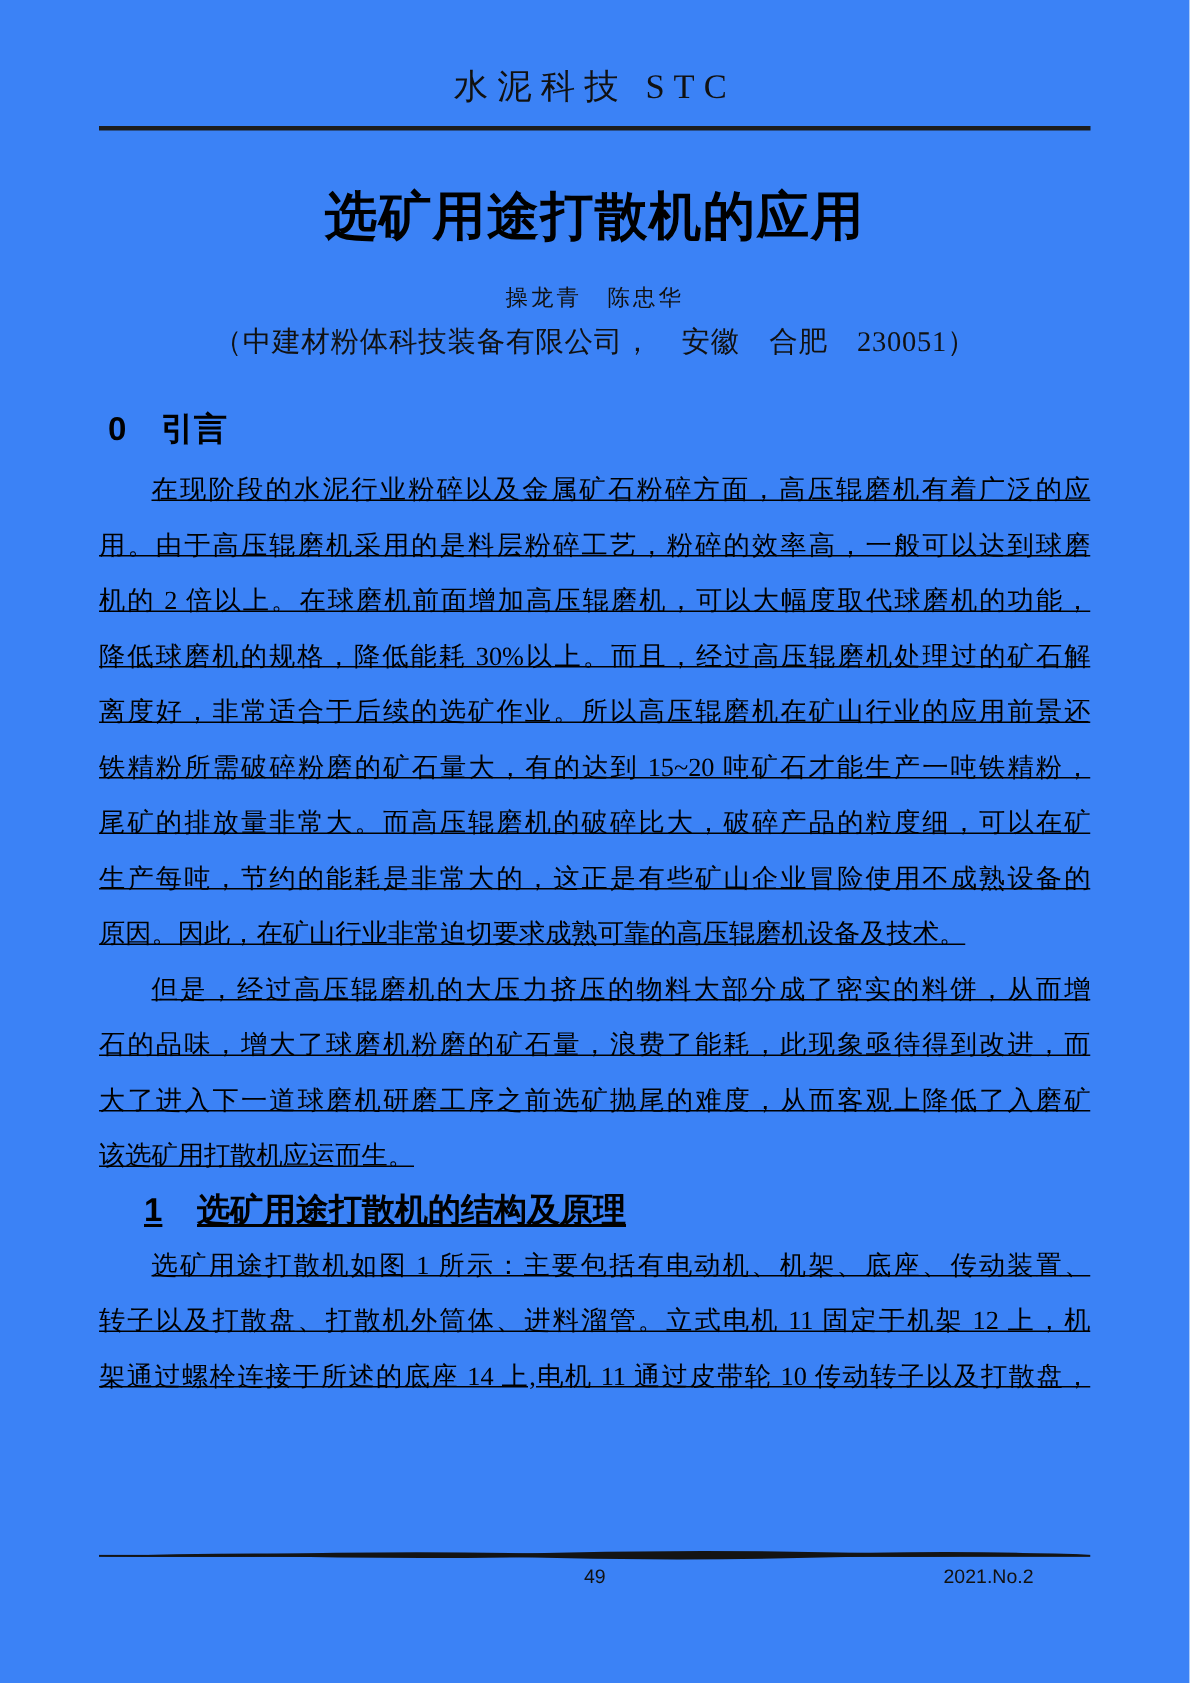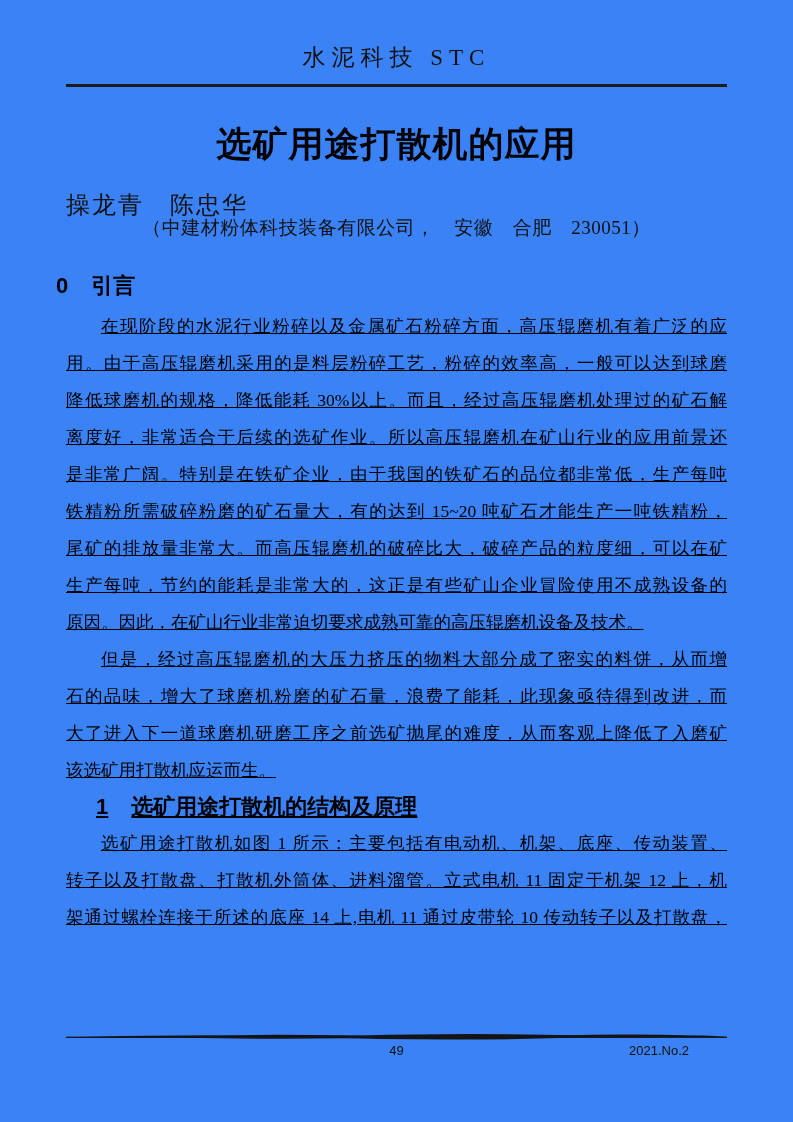--- a/index.html
+++ b/index.html
@@ -22,32 +22,32 @@
     background: #1c1c1c;
   }
   .article-title {
     position: absolute; top: 121px; left: 66px; width: 661px;
     text-align: center;
     font-family: "Liberation Sans", sans-serif;
     font-weight: bold; font-size: 35px; letter-spacing: 1px; color: #000;
   }
   .authors {
     position: absolute; top: 189px; left: 66px; width: 661px;
-    text-align: left;
+    text-align: center;
     font-family: "Liberation Serif", serif;
-    font-size: 24px; letter-spacing: 2px; color: #111;
+    font-size: 15px; letter-spacing: 2px; color: #111;
   }
   .affiliation {
     position: absolute; top: 215px; left: 66px; width: 661px;
     text-align: center;
     font-family: "Liberation Serif", serif;
     font-size: 19px; letter-spacing: 0.5px; color: #111;
   }
   .sec-heading-abs {
-    position: absolute; top: 271px; left: 56px;
+    position: absolute; top: 271px; left: 72px;
   }
   .sec-heading, .sec-heading-abs {
     font-family: "Liberation Sans", sans-serif;
     font-weight: bold; font-size: 22px; color: #000;
   }
   .sec-heading { line-height: 36px; height: 36px; margin-left: 30px; }
   .heading-num { margin-right: 1.05em; }
   .body-flow {
     position: absolute; top: 308px; left: 66px; width: 661px;
     font-family: "Liberation Serif", serif; color: #000; text-decoration: underline;
@@ -81,23 +81,23 @@
   <div class="authors">操龙青　陈忠华</div>
   <div class="affiliation">（中建材粉体科技装备有限公司，　安徽　合肥　230051）</div>
 
   <div class="sec-heading-abs">
     <span class="heading-num">0</span><span>引言</span>
   </div>
 
   <div class="body-flow">
     <div class="line first">在现阶段的水泥行业粉碎以及金属矿石粉碎方面，高压辊磨机有着广泛的应</div>
     <div class="line">用。由于高压辊磨机采用的是料层粉碎工艺，粉碎的效率高，一般可以达到球磨</div>
+    <div class="line">机的 2 倍以上。在球磨机前面增加高压辊磨机，可以大幅度取代球磨机的功能，</div>
     <div class="line">降低球磨机的规格，降低能耗 30%以上。而且，经过高压辊磨机处理过的矿石解</div>
     <div class="line">离度好，非常适合于后续的选矿作业。所以高压辊磨机在矿山行业的应用前景还</div>
-    <div class="line">是非常广阔。特别是在铁矿企业，由于我国的铁矿石的品位都非常低，生产每吨</div>
     <div class="line">铁精粉所需破碎粉磨的矿石量大，有的达到 15~20 吨矿石才能生产一吨铁精粉，</div>
     <div class="line">尾矿的排放量非常大。而高压辊磨机的破碎比大，破碎产品的粒度细，可以在矿</div>
     <div class="line">生产每吨，节约的能耗是非常大的，这正是有些矿山企业冒险使用不成熟设备的</div>
     <div class="line end">原因。因此，在矿山行业非常迫切要求成熟可靠的高压辊磨机设备及技术。</div>
 
     <div class="line first">但是，经过高压辊磨机的大压力挤压的物料大部分成了密实的料饼，从而增</div>
     <div class="line">石的品味，增大了球磨机粉磨的矿石量，浪费了能耗，此现象亟待得到改进，而</div>
     <div class="line">大了进入下一道球磨机研磨工序之前选矿抛尾的难度，从而客观上降低了入磨矿</div>
     <div class="line end">该选矿用打散机应运而生。</div>
 

